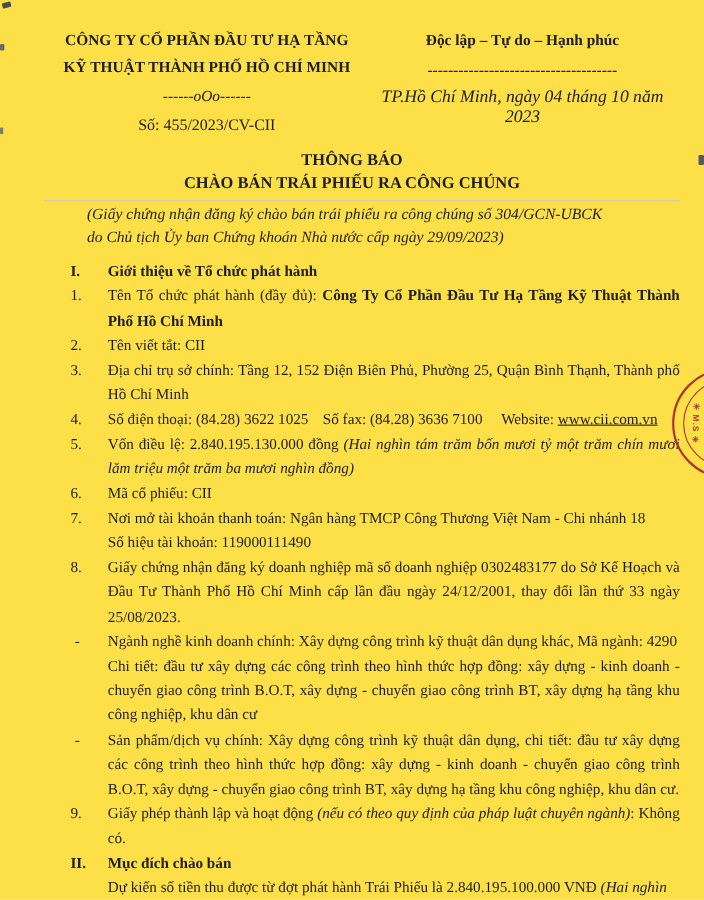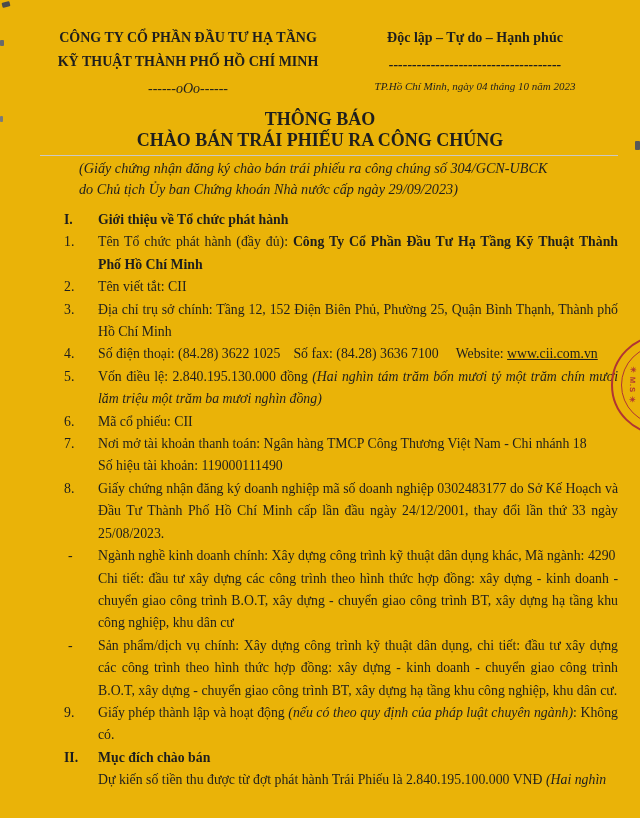--- a/index.html
+++ b/index.html
@@ -1,34 +1,34 @@
 <!DOCTYPE html>
 <html><head>
 <meta charset="utf-8">
 <style>
   html, body { margin:0; padding:0; }
   body { width:640px; height:818px; }
   .page {
     position:relative; width:640px; height:818px; overflow:hidden;
-    background:#eab308; color:#1e1e1e;
+    background:#fde047; color:#1e1e1e;
     font-family:"Liberation Serif","DejaVu Serif",serif;
   }
   
   .header { display:flex; padding:26px 20px 0 46px; }
   .hcol { text-align:center; }
   .hcol-left { width:284px; }
   .hcol-right { flex:1; }
   .h-line { font-weight:bold; font-size:14px; line-height:24px; }
   .h-sep { font-size:14px; line-height:14px; margin-top:8px;font-style:italic; }
   .h-sep-right { font-weight:bold; letter-spacing:0; }
   .docnum { font-size:14.5px; margin-top:10px; }
-  .dateline { font-size:11px; font-style:italic; margin-top:8px; }
+  .dateline { font-size:16px; font-style:italic; margin-top:8px; }
   
   .title-block { text-align:center; margin-top:13px; }
-  .title-line { font-weight:bold; font-size:18px; line-height:21px; }
+  .title-line { font-weight:bold; font-size:15px; line-height:21px; }
   .title-rule { height:1px; background:#ccc9c3; margin:4px 22px 0 40px; }
   .subtitle {
     font-style:italic; font-size:14.2px; line-height:21px;
     max-width:482px; margin:2px auto 0;
   }
   
   .content { margin:9px 22px 0 64px; font-size:13.8px; line-height:22.4px; }
   .item { position:relative; padding-left:34px; text-align:justify; }
   .marker { position:absolute; left:0; top:0; }
   .dash .marker { left:4px; }
@@ -69,20 +69,21 @@
   <div class="artifact a1"></div>
   <div class="artifact a2"></div>
   <div class="artifact a3"></div>
   <div class="artifact a4"></div>
 
   <div class="header">
     <div class="hcol hcol-left">
       <div class="h-line">CÔNG TY CỔ PHẦN ĐẦU TƯ HẠ TẦNG</div>
       <div class="h-line">KỸ THUẬT THÀNH PHỐ HỒ CHÍ MINH</div>
       <div class="h-sep">------oOo------</div>
+      <div class="docnum">Số: 455/2023/CV-CII</div>
     </div>
     <div class="hcol hcol-right">
       <div class="h-line">Độc lập – Tự do – Hạnh phúc</div>
       <div class="h-sep h-sep-right">-------------------------------------</div>
       <div class="dateline">TP.Hồ Chí Minh, ngày 04 tháng 10 năm 2023</div>
     </div>
   </div>
 
   <div class="title-block">
     <div class="title-line">THÔNG BÁO</div>

